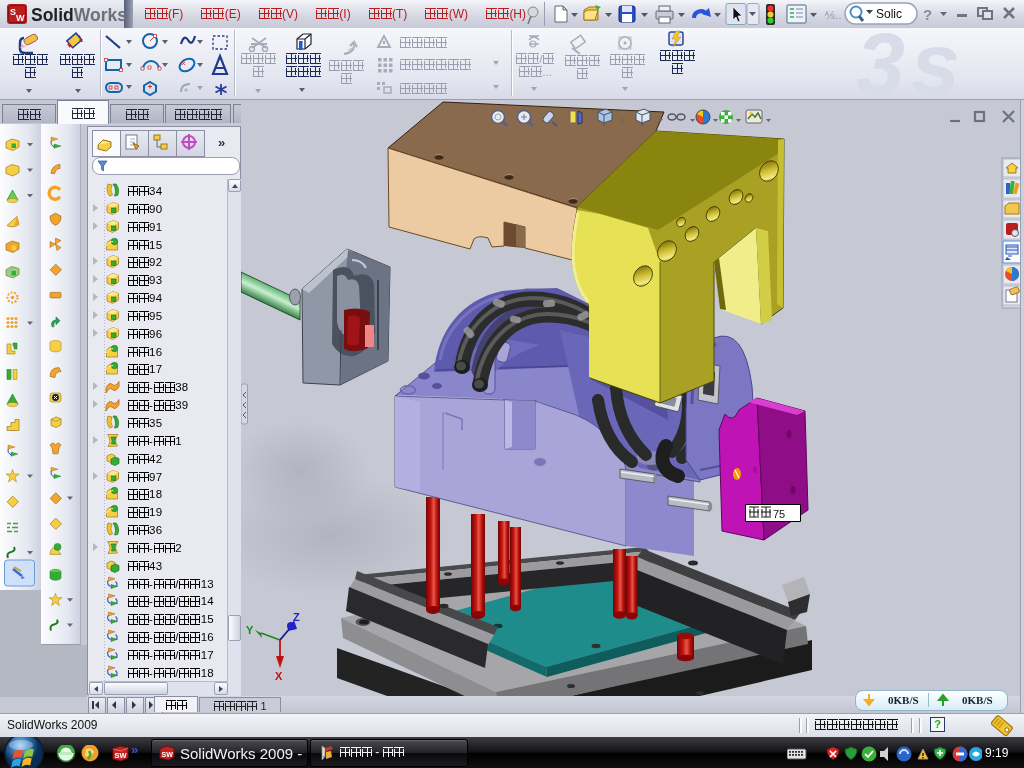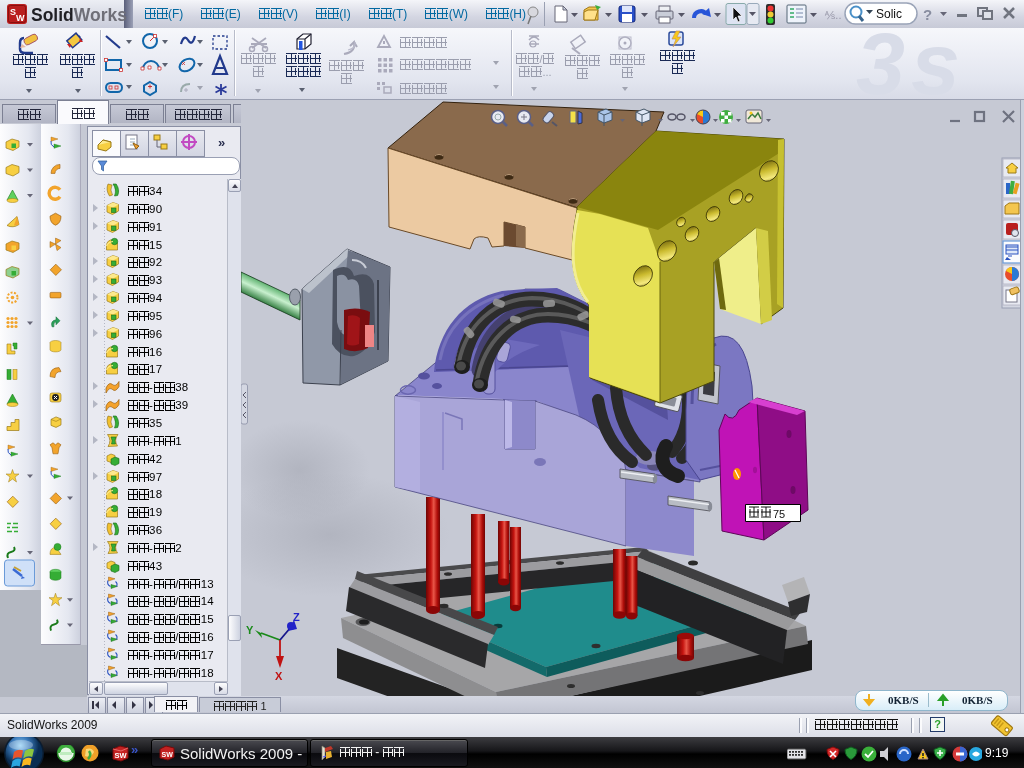--- a/index.html
+++ b/index.html
@@ -9,21 +9,21 @@
 linear-gradient(currentColor,currentColor) 0 5px/11px 1.2px no-repeat,
 linear-gradient(currentColor,currentColor) 0 10px/11px 1.2px no-repeat,
 linear-gradient(currentColor,currentColor) 5px 0/1.2px 11px no-repeat,
 linear-gradient(currentColor,currentColor) 0 2px/1.2px 9px no-repeat,
 linear-gradient(currentColor,currentColor) 9px 2px/1.2px 7px no-repeat}
 .cn.s10{width:10px;height:10px}
 
 #title{left:0;top:0;width:1024px;height:28px;background:linear-gradient(#f4f5f9,#d4d6e2 60%,#c7cad7)}
 #logoplate{left:0;top:0;width:124px;height:28px;background:linear-gradient(#eceef4,#c9ccdA)}
 #logodiv{left:124px;top:0;width:9px;height:28px;background:linear-gradient(90deg,#5a5f7a,#9ba0b6)}
-#menus{left:144px;top:7px;height:16px;color:#0369a1;font-size:12px}
+#menus{left:144px;top:7px;height:16px;color:#b91c1c;font-size:12px}
 #menus span.mi{margin-right:14px}
 #cmgr{left:0;top:28px;width:1024px;height:72px;background:linear-gradient(#f6f7fb,#e2e5ef 75%,#d8dbe7);border-bottom:1px solid #9ba0b2;box-sizing:border-box}
 .ctext{position:absolute;text-align:center;color:#1a2a55;font-size:11px;line-height:13px}
 .ctext.gray{color:#9b9eae}
 .dd{position:absolute;width:0;height:0;border-left:3.5px solid transparent;border-right:3.5px solid transparent;border-top:4px solid #5a6070}
 .dd.gray{border-top-color:#a0a3b0}
 .vsep{position:absolute;top:30px;height:66px;width:1px;background:#b8bcca;box-shadow:1px 0 0 #fff}
 
 #tabrow{left:0;top:100px;width:356px;height:24px}
 .rtab{position:absolute;top:4px;height:19px;background:linear-gradient(#c6c9d6,#b2b5c4);border:1px solid #7c8093;border-bottom:none;color:#23263a;font-size:12px;text-align:center;box-sizing:border-box;padding-top:3px}

